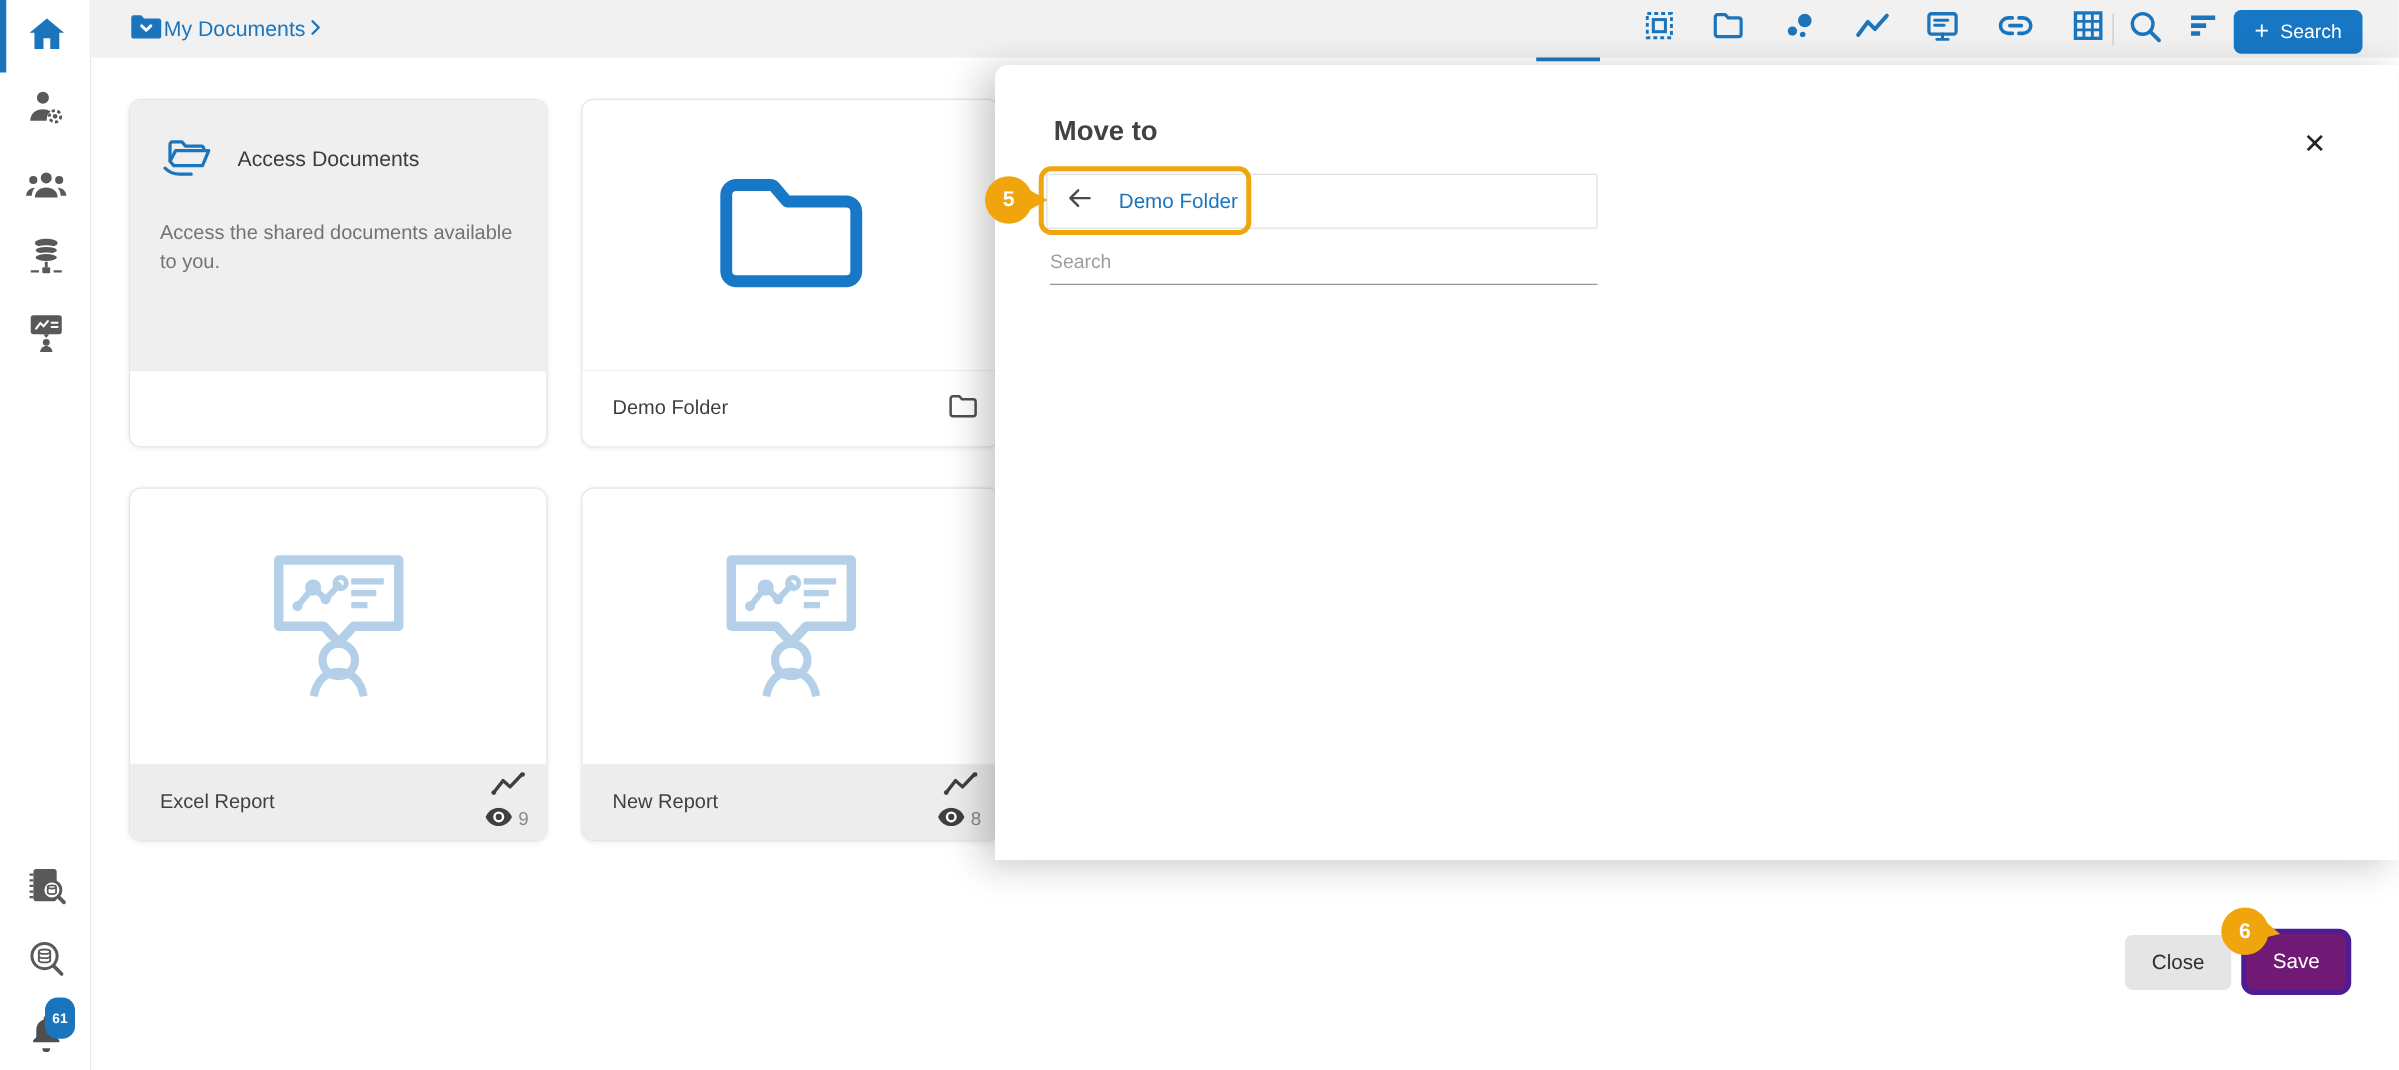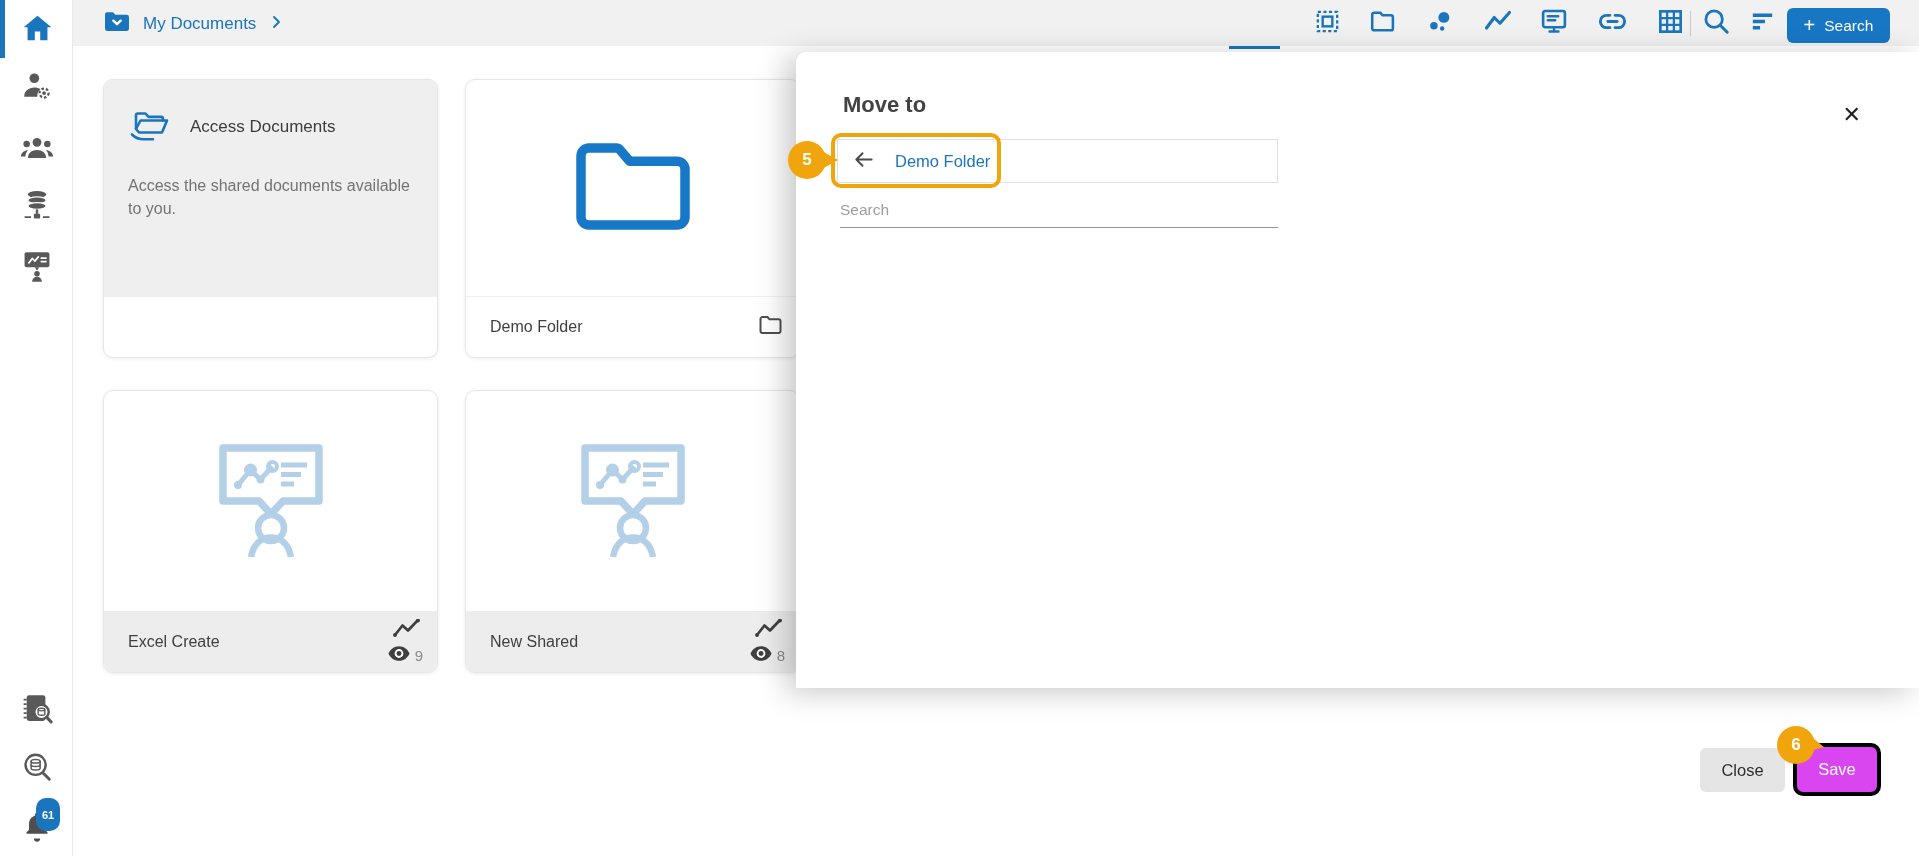--- a/index.html
+++ b/index.html
@@ -12,21 +12,21 @@
   .side-icon { position:absolute; left:17px; width:40px; height:40px;
     display:flex; align-items:center; justify-content:center; cursor:pointer; }
   #active-bar { position:absolute; left:0; top:0; width:5px; height:58px; background:#1b75bc; }
   #badge-61 { position:absolute; left:36px; top:798px; min-width:24px; height:33px;
     background:#1b75bc; border-radius:10px; color:#fff; font-size:11px; font-weight:bold;
     display:flex; align-items:center; justify-content:center; z-index:7; padding:0 4px; }
 
   
   #topbar { position:absolute; left:73px; top:0; width:1846px; height:46px;
     background:#f1f1f1; z-index:5; }
-  #breadcrumb { position:absolute; left:30px; top:9px; display:flex; align-items:center; gap:12px; cursor:pointer; }
+  #breadcrumb { position:absolute; left:30px; top:9px; display:flex; align-items:center; gap:0; cursor:pointer; }
   #breadcrumb .bc-label { color:#1b75bc; font-size:17px; font-weight:500; }
   .tb-icon { position:absolute; top:7px; width:32px; height:32px;
     display:flex; align-items:center; justify-content:center; cursor:pointer; }
   #tb-divider { position:absolute; left:1617px; top:11px; width:1px; height:25px; background:#c9c9c9; }
   #tab-underline { position:absolute; left:1229px; top:45px; width:51px; height:4px; background:#1b75bc; }
   #create-btn { position:absolute; left:1714px; top:8px; width:103px; height:35px;
     background:#1877c5; border:none; border-radius:6px; color:#fff; font-size:15.5px;
     display:flex; align-items:center; justify-content:center; gap:9px; cursor:pointer;
     font-family:"Liberation Sans", sans-serif; }
   #create-btn .plus { font-size:20px; font-weight:400; line-height:1; margin-top:-2px; }
@@ -64,21 +64,21 @@
     padding:0 14px; cursor:pointer; }
   #folder-row .row-label { color:#1b75bc; font-size:16.5px; font-weight:500; }
   #search-input { position:absolute; left:44px; top:140px; width:438px; height:36px;
     border:none; border-bottom:1px solid #949494; font-size:15.5px; color:#333;
     outline:none; background:transparent; font-family:"Liberation Sans", sans-serif; }
   #search-input::placeholder { color:#9e9e9e; }
   #modal-close-btn { position:absolute; left:904px; top:696px; width:85px; height:44px;
     background:#e5e5e5; border:none; border-radius:6px; font-size:16.5px; color:#2f2f2f;
     cursor:pointer; font-family:"Liberation Sans", sans-serif; }
   #modal-save-btn { position:absolute; left:997px; top:691px; width:88px; height:53px;
-    background:#d946ef; border:4px solid #000000; border-radius:10px; font-size:16.5px;
+    background:#701a75; border:4px solid #4c1d95; border-radius:10px; font-size:16.5px;
     color:#fff; cursor:pointer; font-family:"Liberation Sans", sans-serif; }
 
   
   #anno5-rect { position:absolute; left:35px; top:81px; width:170px; height:55px;
     border:4px solid #f0a50c; border-radius:10px; pointer-events:none; z-index:30; }
   .balloon { position:absolute; width:38px; height:38px; border-radius:50%;
     background:#f0a50c; color:#fff; font-size:17px; font-weight:bold;
     display:flex; align-items:center; justify-content:center; z-index:31; pointer-events:none; }
   #anno5-balloon { left:-8px; top:89px; }
   #anno5-tail { position:absolute; left:24px; top:98px; width:0; height:0; z-index:30;
@@ -327,21 +327,21 @@
         <circle cx="35.5" cy="30" r="4.5" stroke-width="4"></circle>
         <circle cx="45.5" cy="39.5" r="4" fill="#b3d0e8" stroke="none"></circle>
         <circle cx="57.5" cy="26.5" r="4.5" stroke-width="4"></circle>
         <path d="M66 25h26M66 34.5h20M66 44h13" stroke-width="5"></path>
         <circle cx="56" cy="88" r="13" stroke-width="6.5"></circle>
         <path d="M36 117c2.5-13 10-19.5 20-19.5s17.5 6.5 20 19.5" stroke-width="6.5"></path>
       </svg>
     </span>
   </div>
   <div class="card-footer">
-    <span class="footer-label">Excel Create</span>
+    <span class="footer-label">Excel Report</span>
     <span class="stats">
       <span>
         <svg width="32" height="21" viewBox="0 0 32 21" fill="none" stroke="#3f3f3f">
           <path d="M4 16 11.5 6.5l5.5 5 10-10.5" stroke-width="2.7" stroke-linecap="round" stroke-linejoin="round"></path>
           <circle cx="4" cy="16" r="1.9" fill="#3f3f3f" stroke="none"></circle>
           <circle cx="27" cy="1.5" r="1.9" fill="#3f3f3f" stroke="none"></circle>
         </svg>
       </span>
       <span class="views">
         <span>
@@ -367,21 +367,21 @@
         <circle cx="35.5" cy="30" r="4.5" stroke-width="4"></circle>
         <circle cx="45.5" cy="39.5" r="4" fill="#b3d0e8" stroke="none"></circle>
         <circle cx="57.5" cy="26.5" r="4.5" stroke-width="4"></circle>
         <path d="M66 25h26M66 34.5h20M66 44h13" stroke-width="5"></path>
         <circle cx="56" cy="88" r="13" stroke-width="6.5"></circle>
         <path d="M36 117c2.5-13 10-19.5 20-19.5s17.5 6.5 20 19.5" stroke-width="6.5"></path>
       </svg>
     </span>
   </div>
   <div class="card-footer">
-    <span class="footer-label">New Shared</span>
+    <span class="footer-label">New Report</span>
     <span class="stats">
       <span>
         <svg width="32" height="21" viewBox="0 0 32 21" fill="none" stroke="#3f3f3f">
           <path d="M4 16 11.5 6.5l5.5 5 10-10.5" stroke-width="2.7" stroke-linecap="round" stroke-linejoin="round"></path>
           <circle cx="4" cy="16" r="1.9" fill="#3f3f3f" stroke="none"></circle>
           <circle cx="27" cy="1.5" r="1.9" fill="#3f3f3f" stroke="none"></circle>
         </svg>
       </span>
       <span class="views">
         <span>

